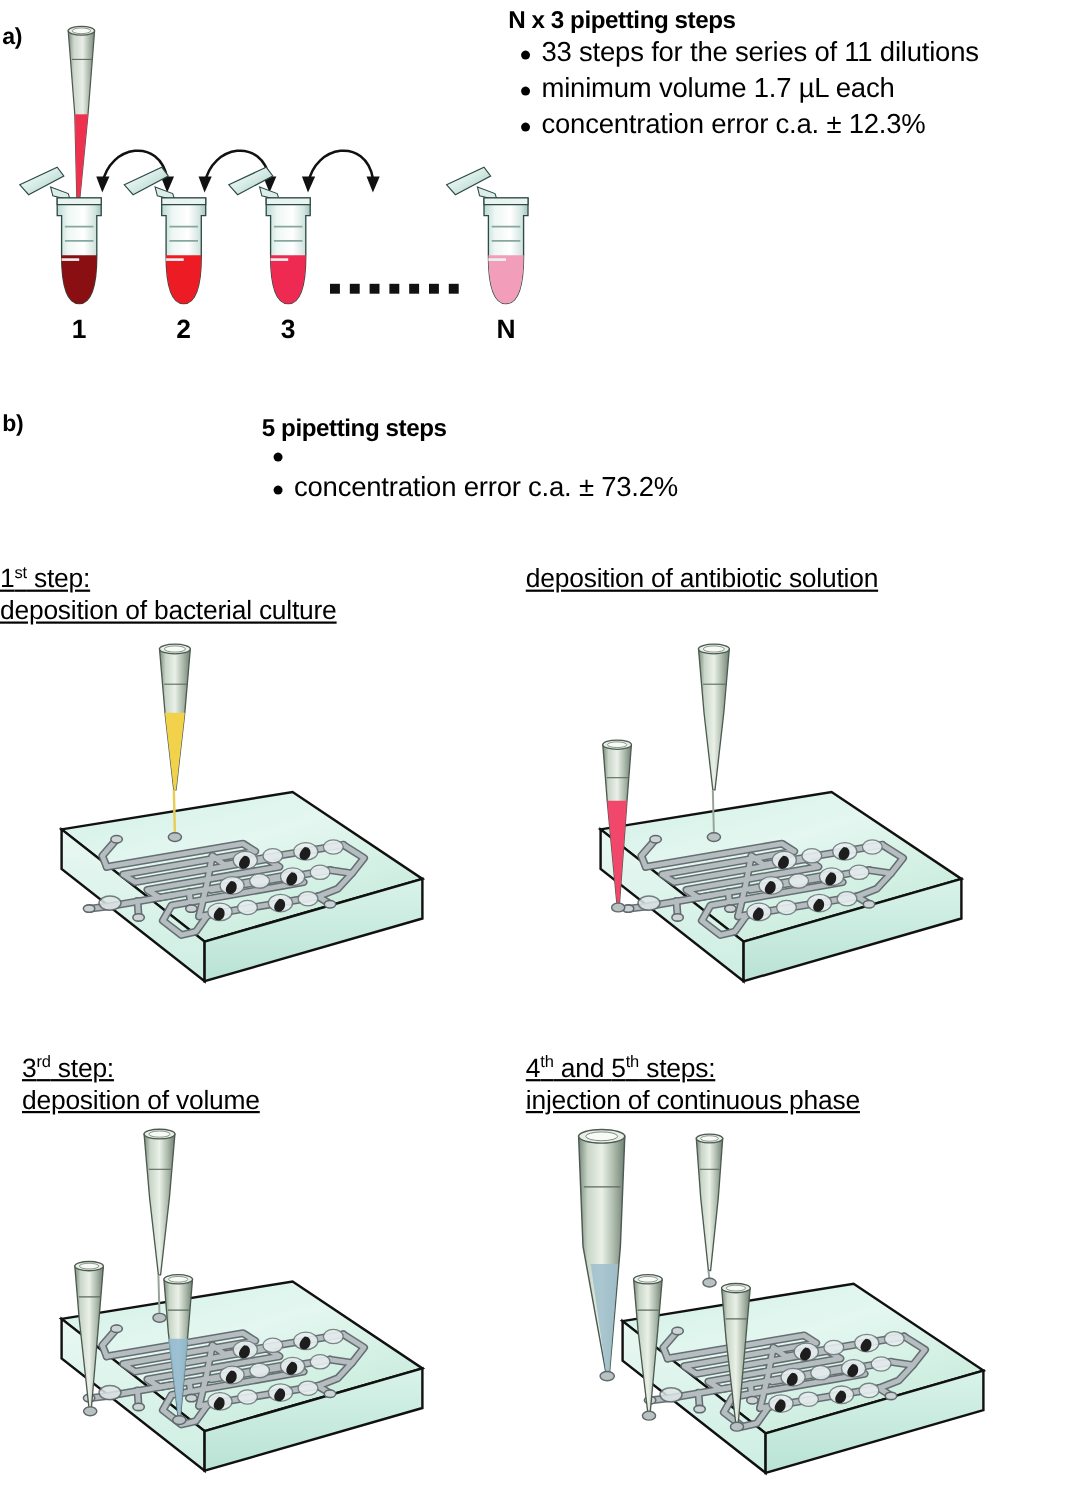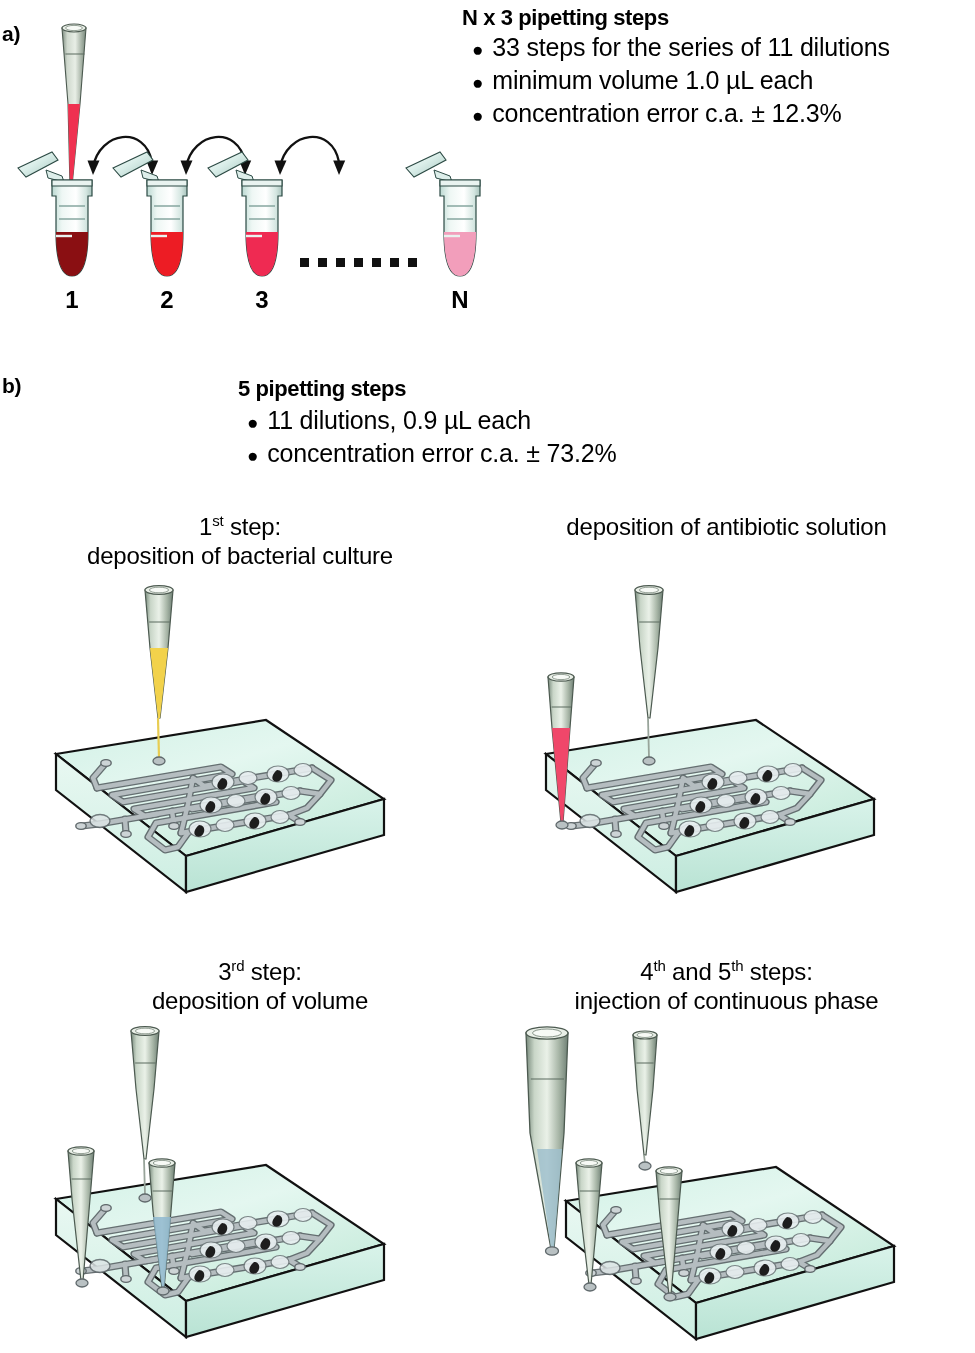--- a/index.html
+++ b/index.html
@@ -4,39 +4,39 @@
 <style>
   html,body{margin:0;padding:0;background:#ffffff;}
   body{width:975px;height:1353px;position:relative;overflow:hidden;
        font-family:"Liberation Sans","DejaVu Sans",sans-serif;color:#000;}
   .abs{position:absolute;}
   .panel-label{font-weight:bold;font-size:21px;letter-spacing:-.3px;}
   .head-bold{font-weight:bold;font-size:22px;letter-spacing:-.4px;}
   .bullet-row{display:flex;align-items:baseline;gap:9px;font-size:25px;letter-spacing:-.2px;}
   .bullet-dot{font-size:19px;line-height:1;}
   .tube-num{font-weight:bold;font-size:24px;text-align:center;}
-  .cap{font-size:24px;text-align:center;line-height:1.22;letter-spacing:-.2px;}
+  .cap{font-size:24px;line-height:1.22;letter-spacing:-.2px;text-decoration:underline;}
   .cap sup{font-size:15px;vertical-align:super;}
   svg{display:block;overflow:visible;}
 </style>
 </head>
 <body>
 
 <div class="abs panel-label" style="left:2px;top:22px;">a)</div>
 
 <div class="abs head-bold" style="left:462px;top:5px;">N x 3 pipetting steps</div>
 
 <div class="abs" style="left:472px;top:33px;">
   <div class="bullet-row">
     <span class="bullet-dot">●</span>
     <span>33 steps for the series of 11 dilutions</span>
   </div>
   <div class="bullet-row" style="margin-top:4px;">
     <span class="bullet-dot">●</span>
-    <span>minimum volume 1.0 µL each</span>
+    <span>minimum volume 1.7 µL each</span>
   </div>
   <div class="bullet-row" style="margin-top:4px;">
     <span class="bullet-dot">●</span>
     <span>concentration error c.a. ± 12.3%</span>
   </div>
 </div>
 
 <div class="abs" style="left:0px;top:0px;width:500px;height:320px;">
 <svg width="500" height="320" viewBox="0 0 500 320">
   <defs>
@@ -142,21 +142,20 @@
 <div class="abs tube-num" style="left:246px;top:286px;width:32px;">3</div>
 <div class="abs tube-num" style="left:444px;top:286px;width:32px;">N</div>
 
 <div class="abs panel-label" style="left:2px;top:374px;">b)</div>
 
 <div class="abs head-bold" style="left:238px;top:376px;">5 pipetting steps</div>
 
 <div class="abs" style="left:247px;top:406px;">
   <div class="bullet-row">
     <span class="bullet-dot">●</span>
-    <span>11 dilutions, 0.9 µL each</span>
   </div>
   <div class="bullet-row" style="margin-top:4px;">
     <span class="bullet-dot">●</span>
     <span>concentration error c.a. ± 73.2%</span>
   </div>
 </div>
 
 <div class="abs cap" style="left:0px;top:512px;width:480px;">
   <div><span>1</span><sup>st</sup><span> step:</span></div>
   <div>deposition of bacterial culture</div>

